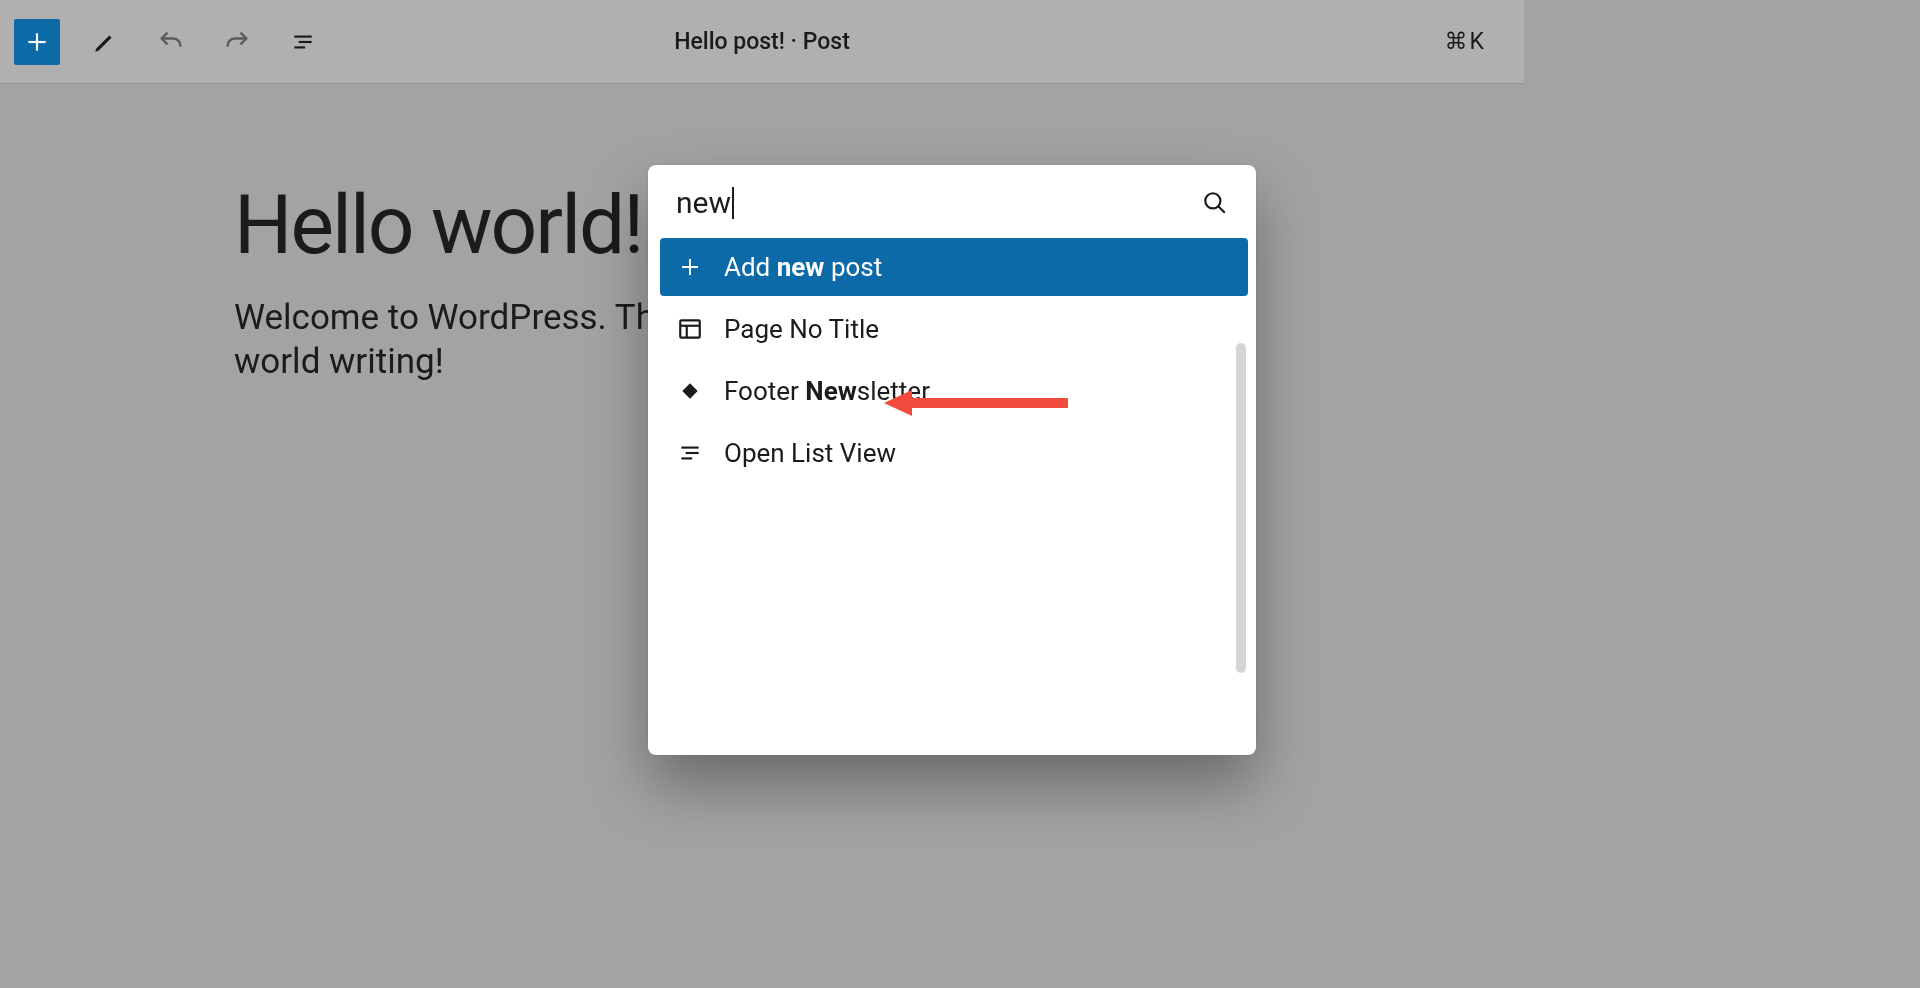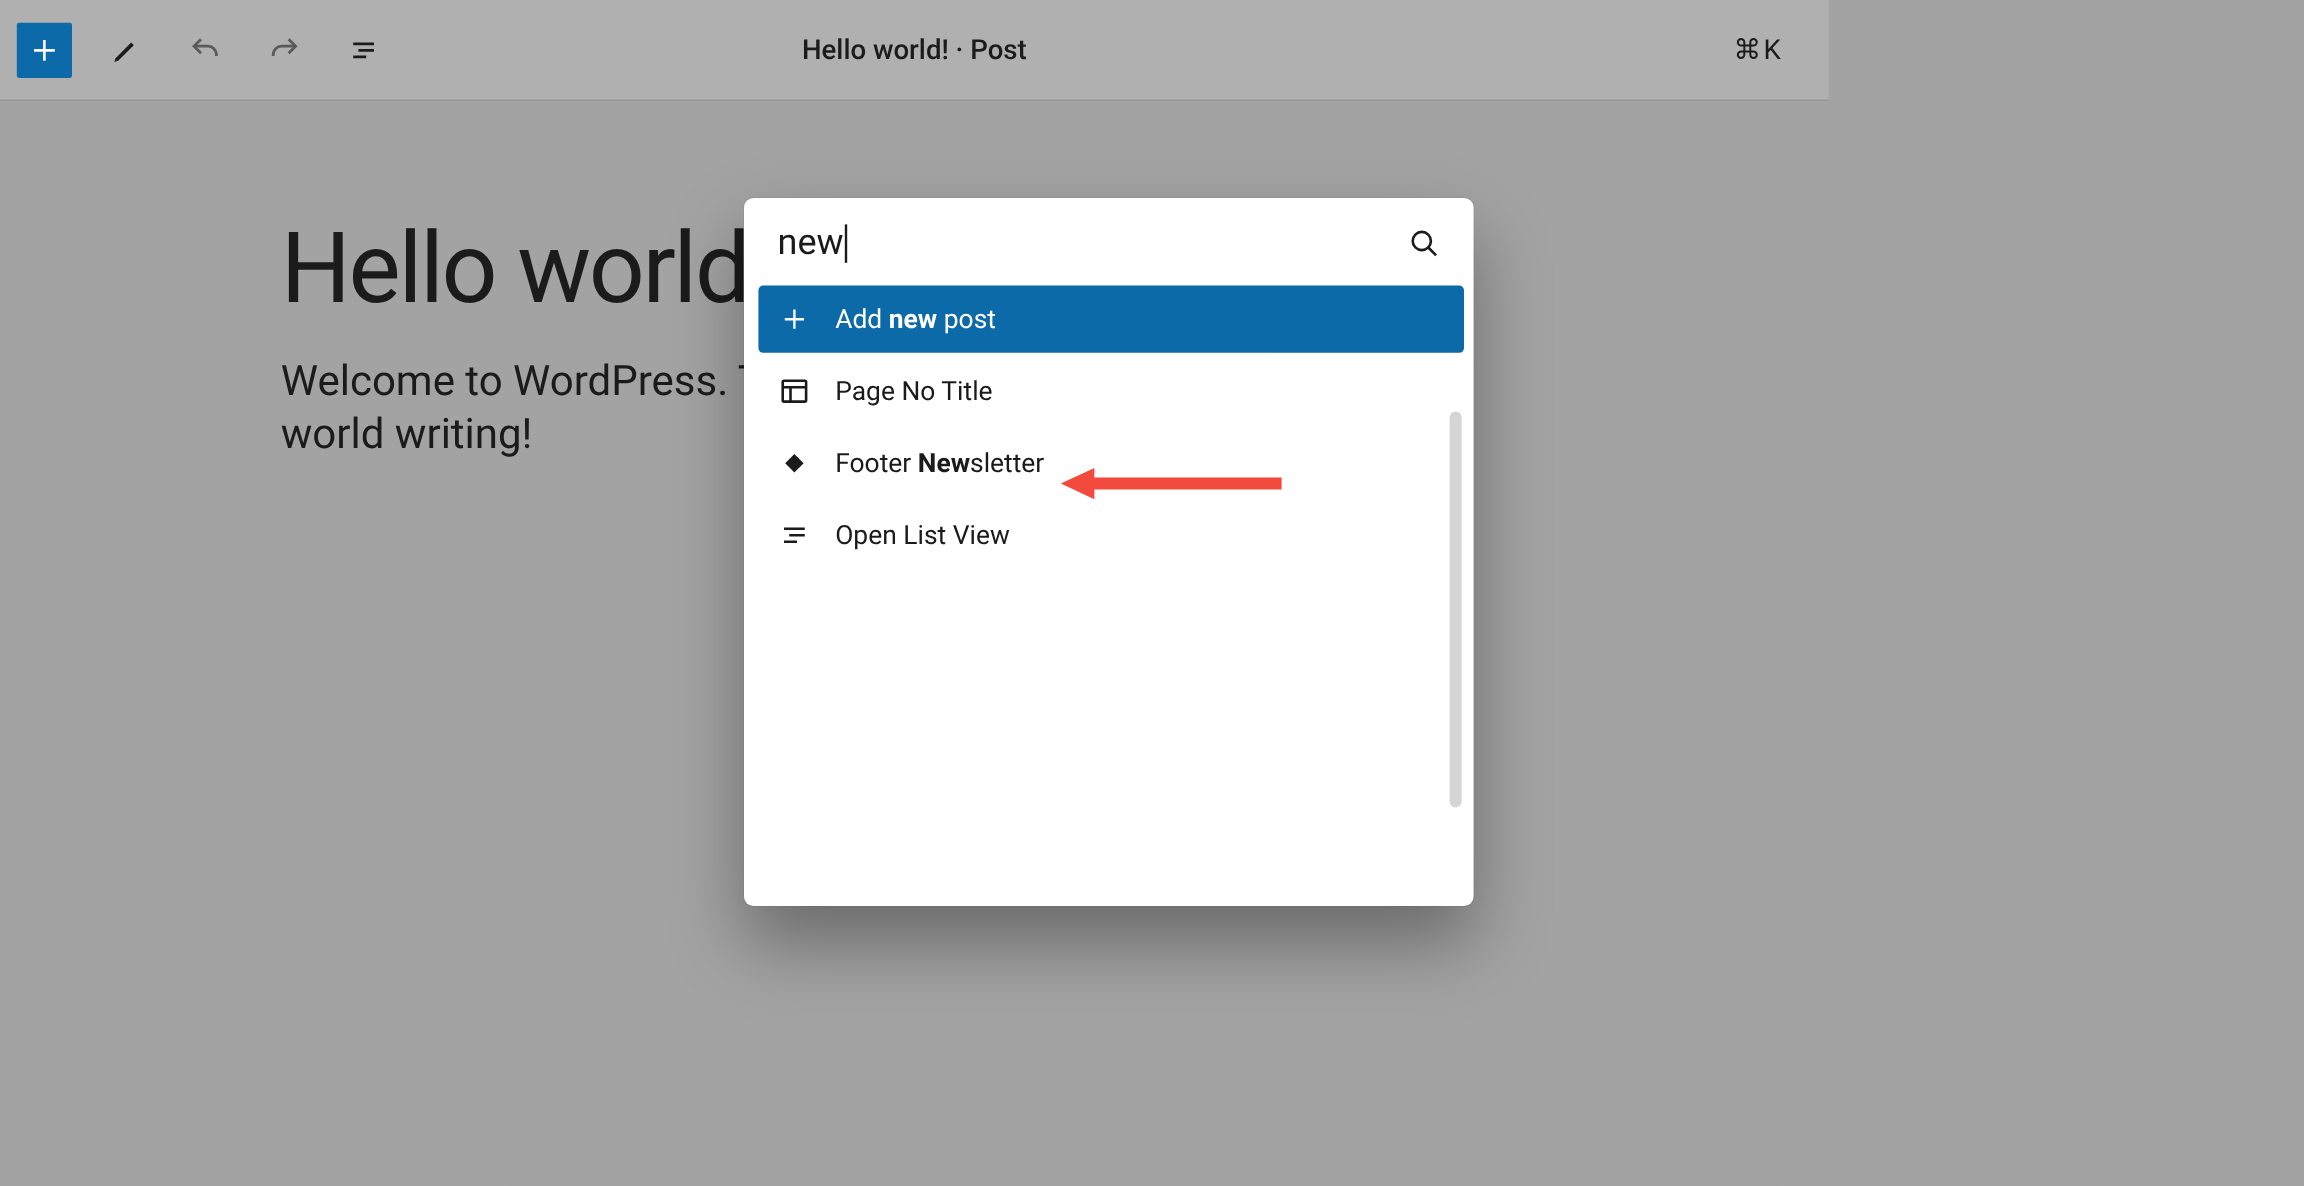--- a/index.html
+++ b/index.html
@@ -64,21 +64,21 @@
     position: absolute;
     left: 234px; top: 212px;
     font-size: 35px;
     line-height: 1.25;
     color: #1b1b1b;
   }
 
   
   .palette {
     position: absolute;
-    left: 620px; top: 165px;
+    left: 648px; top: 165px;
     width: 608px;
     height: 590px;
     background: #ffffff;
     border-radius: 8px;
     box-shadow: 0 30px 60px rgba(0,0,0,0.35), 0 0 0 1px rgba(0,0,0,0.03);
     display: flex;
     flex-direction: column;
     overflow: hidden;
   }
   .palette-search {
@@ -96,21 +96,21 @@
 
   .palette-list {
     padding: 6px 8px 20px 12px;
     overflow-y: auto;
     flex: 1;
   }
   .palette-item {
     display: flex; align-items: center; gap: 20px;
     padding: 14px 16px;
     border-radius: 4px;
-    font-size: 22px;
+    font-size: 26px;
     color: #1b1b1b;
     cursor: pointer;
     margin-bottom: 4px;
     position: relative;
   }
   .palette-item .item-icon { width: 28px; height: 28px; flex-shrink: 0; display:flex; align-items:center; justify-content:center; }
   .palette-item.selected {
     background: #0d6aa8;
     color: #ffffff;
   }
@@ -173,21 +173,21 @@
           </svg>
       </div>
       <div class="toolbar-icon-btn">
         <svg width="26" height="26" viewBox="0 0 24 24" fill="none" stroke="#1b1b1b" stroke-width="2">
             <line x1="4" y1="7" x2="20" y2="7"></line>
             <line x1="8" y1="12" x2="20" y2="12"></line>
             <line x1="4" y1="17" x2="14" y2="17"></line>
           </svg>
       </div>
     </div>
-    <div class="toolbar-center">Hello world! · Post</div>
+    <div class="toolbar-center">Hello post! · Post</div>
     <div class="toolbar-right">⌘K</div>
   </div>
 
   <div class="canvas">
     <div class="post-title">Hello world!</div>
     <div class="post-body">
       <span>Welcome to WordPress. This</span><br>
       <span>world writing!</span>
     </div>
   </div>

